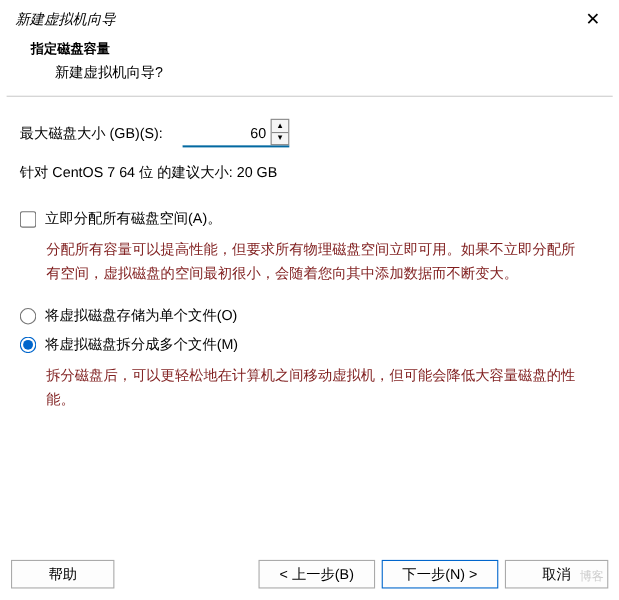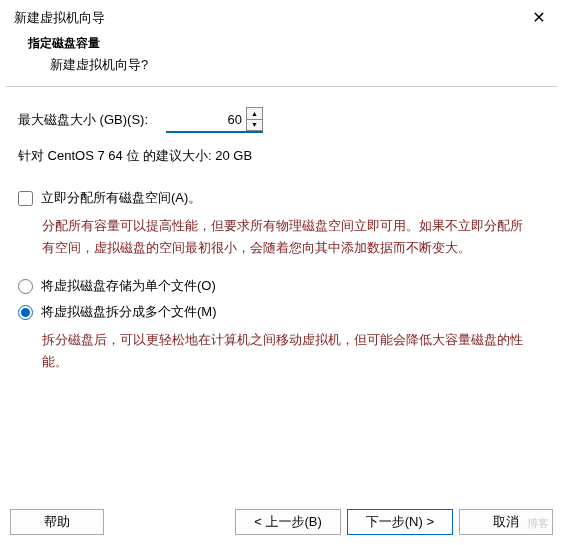--- a/index.html
+++ b/index.html
@@ -12,21 +12,21 @@
   height: 545px;
   position: relative;
   overflow: hidden;
 }
 .titlebar {
   display: flex;
   justify-content: space-between;
   align-items: center;
   padding: 8px 12px 4px 14px;
 }
-.title { font-size: 13px; }
+.title { font-size: 13px; font-style: italic; }
 .close { font-size: 16px; width: 24px; text-align: center; cursor: pointer; font-family: Arial, sans-serif; }
 .header {
   padding: 4px 28px 12px 28px;
 }
 .header .heading { font-weight: bold; font-size: 12px; margin-bottom: 4px; }
 .header .sub { font-size: 13px; padding-left: 22px; }
 .divider {
   border: none;
   border-top: 1px solid #ccc;
   margin: 0 6px 0 6px;

